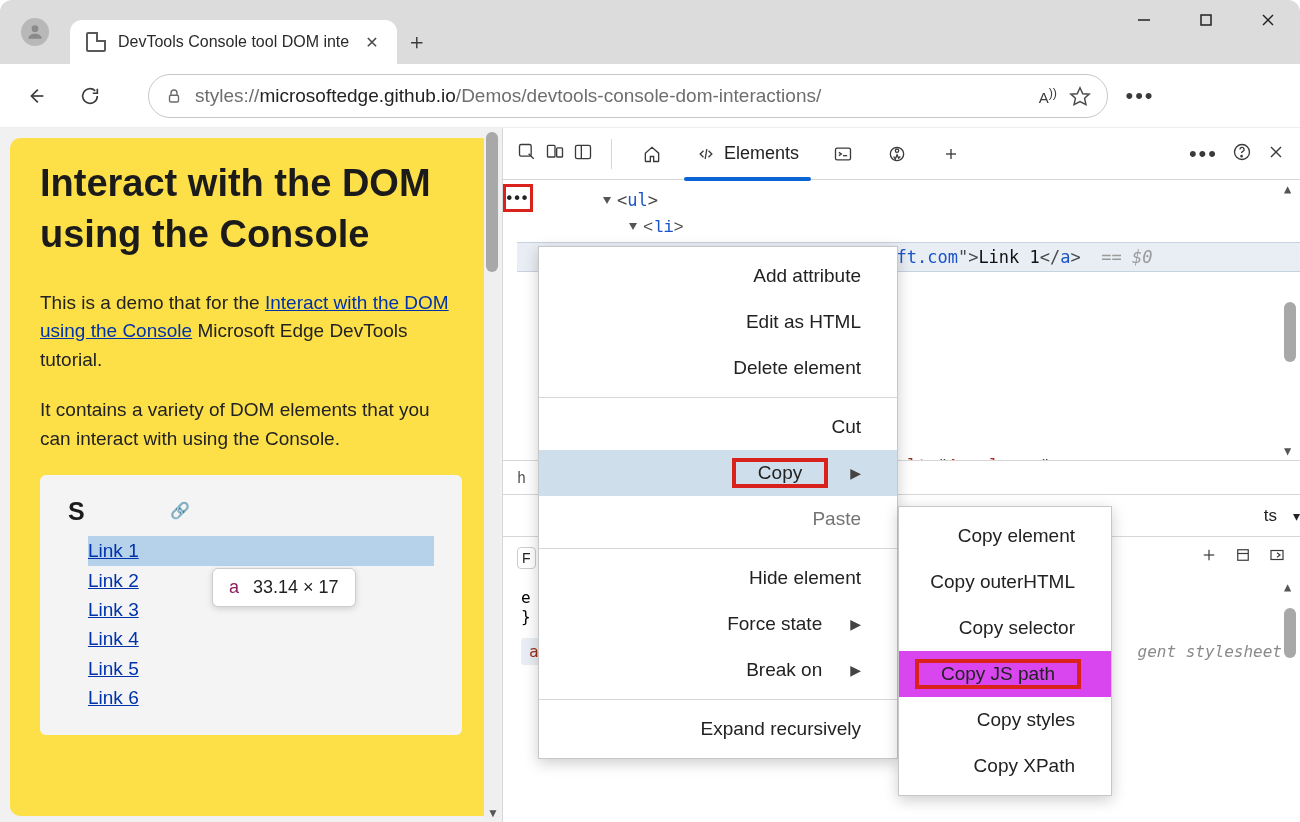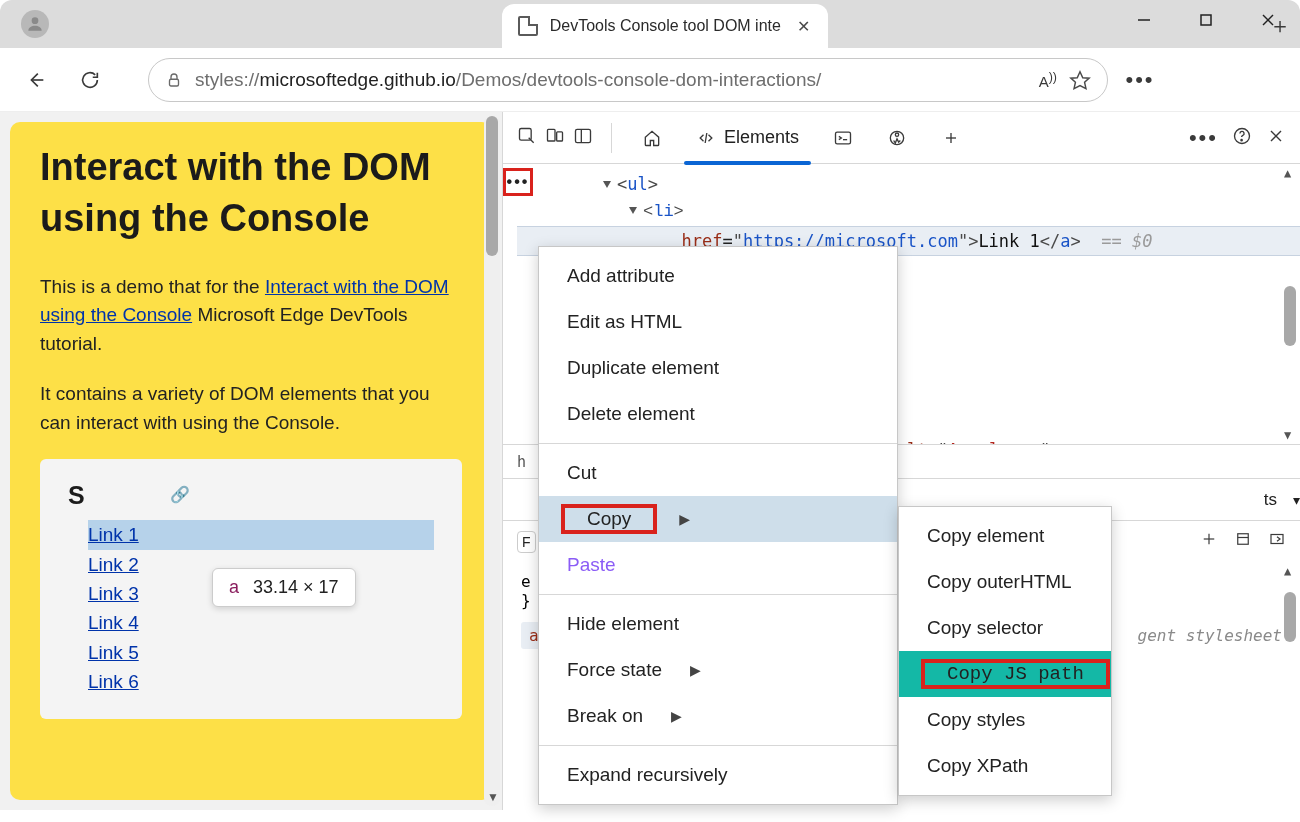--- a/index.html
+++ b/index.html
@@ -1,19 +1,19 @@
 <!DOCTYPE html>
 <html><head>
 <meta charset="utf-8">
 <style>
   * { box-sizing: border-box; }
   html, body { margin:0; padding:0; font-family: "Segoe UI", Arial, sans-serif; background:#fff; width:1300px; height:822px; overflow:hidden; }
 
   
-  .title-bar { height:48px; background:#dcdcdc; display:flex; align-items:flex-end; position:relative; border-radius:12px 12px 0 0;justify-content:space-between; }
+  .title-bar { height:64px; background:#dcdcdc; display:flex; align-items:flex-end; position:relative; border-radius:12px 12px 0 0; }
   .avatar-wrap { width:70px; display:flex; align-items:center; justify-content:center; height:100%; }
   .avatar { width:28px; height:28px; border-radius:50%; background:#b8b8b8; display:flex; align-items:center; justify-content:center; }
   .avatar svg { width:20px; height:20px; fill:#8a8a8a; }
   .tab { background:#fff; border-radius:12px 12px 0 0; height:44px; display:flex; align-items:center; padding:0 14px 0 16px; margin-bottom:0; gap:12px; max-width:360px; }
   .tab .page-icon { width:20px; height:20px; border:2px solid #5a5a5a; border-radius:2px; position:relative; }
   .tab .page-icon::after { content:""; position:absolute; top:-2px; right:-2px; width:8px; height:8px; background:#fff; border-left:2px solid #5a5a5a; border-bottom:2px solid #5a5a5a; }
   .tab .title { font-size:16px; color:#2a2a2a; white-space:nowrap; overflow:hidden; text-overflow:ellipsis; flex:1; }
   .tab .close-x { font-size:16px; color:#4a4a4a; padding:4px; }
   .new-tab-plus { width:40px; height:44px; display:flex; align-items:center; justify-content:center; font-size:22px; color:#3a3a3a; }
   .win-controls { position:absolute; right:12px; top:4px; display:flex; gap:22px; align-items:center; }
@@ -84,29 +84,29 @@
   .styles-head svg{width:18px;height:18px;stroke:#3a3a3a;stroke-width:1.6;fill:none;}
 
   .styles-body { font-family:Consolas,monospace; font-size:16px; padding:10px 18px; position:relative; flex:1; overflow:hidden; }
   .style-sel { background:#e9eef4; padding:4px 8px; border-radius:3px;}
   .style-comment{font-style:italic;color:#8a8a8a;}
   .styles-scroll { position:absolute; right:2px; top:2px; bottom:2px; width:16px;}
   .styles-thumb{position:absolute;right:2px;top:28px;width:12px;height:50px;background:#a8a8a8;border-radius:6px;}
 
   
   .ctx { position:absolute; background:#fff; border:1px solid #c7c7c7; box-shadow:0 4px 14px rgba(0,0,0,0.2); font-size:19px; color:#222; z-index:20; padding:6px 0;}
-  .ctx .item { padding:12px 36px 12px 28px; display:flex; align-items:center; justify-content:flex-start; white-space:nowrap;}
-  .ctx .item.disabled { color:#8b5cf6; }
+  .ctx .item { padding:12px 36px 12px 28px; display:flex; align-items:center; justify-content:flex-end; white-space:nowrap;}
+  .ctx .item.disabled { color:#737373; }
   .ctx .item.hi { background:#cedeea; }
   .ctx .sep-pad { height:1px; background:#d7d7d7; margin:6px 0;}
   .ctx .arrow { font-size:14px; color:#444; margin-left:28px;}
   .ctx1 { left:538px; top:246px; width:360px; }
   .ctx2 { left:898px; top:506px; width:214px; }
   .red-frame { border:4px solid #d9221c; padding:0 22px; margin:-4px -6px; display:inline-block;}
-  .hi-row-2 { background:#14b8a6; padding-right:60px;font-family:Liberation Mono, monospace;}
+  .hi-row-2 { background:#d946ef; padding-right:60px;}
 
 </style>
 </head>
 <body>
 
 <div class="title-bar">
   <div class="avatar-wrap">
     <div class="avatar">
         <svg viewBox="0 0 24 24">
           <circle cx="12" cy="8" r="4"></circle>
@@ -334,23 +334,20 @@
 </div>
 
 <div class="ctx ctx1">
   <div class="item">
       <span>Add attribute</span>
     </div>
   <div class="item">
       <span>Edit as HTML</span>
     </div>
   <div class="item">
-      <span>Duplicate element</span>
-    </div>
-  <div class="item">
       <span>Delete element</span>
     </div>
   <div class="sep-pad"></div>
   <div class="item">
       <span>Cut</span>
     </div>
   <div class="item hi">
       <span class="red-frame">Copy</span>
       <span class="arrow">▶</span>
     </div>

